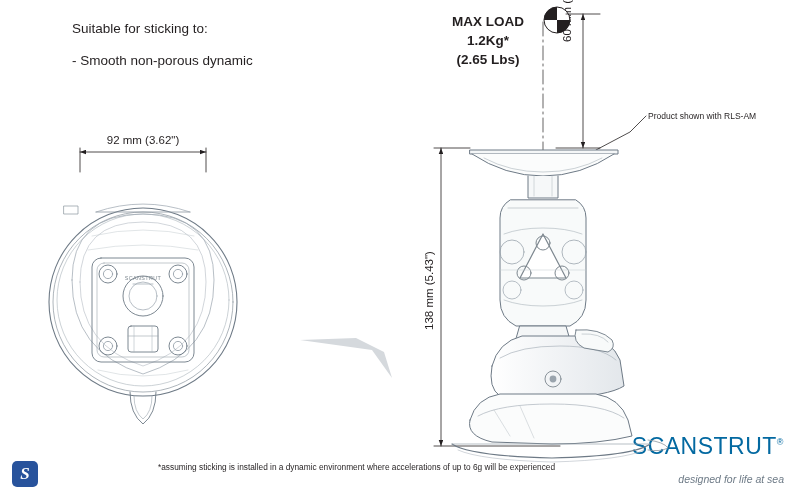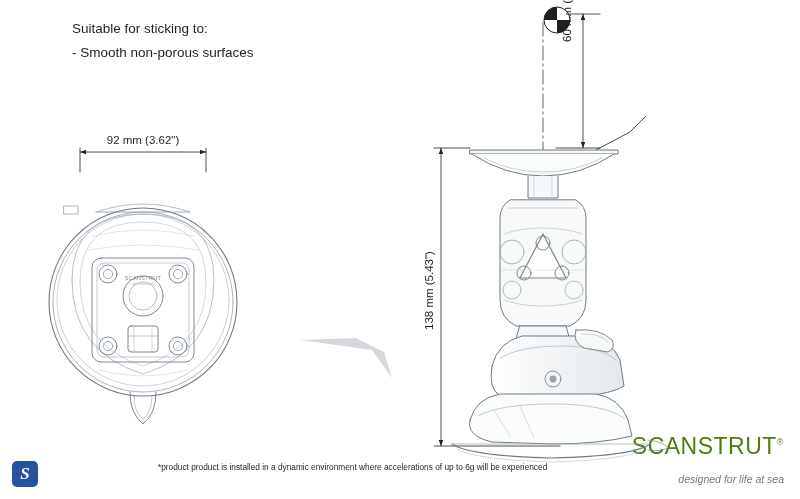--- a/index.html
+++ b/index.html
@@ -17,21 +17,21 @@
 
   
   .suitable {
     position: absolute;
     left: 72px; top: 18px;
     font-size: 13.5px;
     line-height: 21px;
     color: #231f20;
     white-space: nowrap;
   }
-  .suitable .hdr { margin-bottom: 3px; }
+  .suitable .hdr { margin-bottom: 11px; }
 
   .maxload {
     position: absolute;
     left: 418px; top: 12px;
     width: 140px;
     text-align: center;
     font-size: 13.5px;
     line-height: 19px;
     font-weight: bold;
     color: #231f20;
@@ -85,21 +85,21 @@
 
   
   .brand {
     position: absolute;
     right: 16px; bottom: 14px;
     text-align: right;
   }
   .brand .name {
     font-size: 23px;
     letter-spacing: 0.5px;
-    color: #4d7c0f;
+    color: #0369a1;
     font-family: "Liberation Sans", sans-serif;
     font-weight: normal;
   }
   .brand .name .reg { font-size: 9px; vertical-align: super; }
   .brand .tag {
     font-size: 10.5px;
     color: #6d7a86;
     font-style: italic;
     margin-top: 13px;
   }
@@ -121,32 +121,38 @@
   svg { display: block; }
   .svg-layer { position: absolute; inset: 0; pointer-events: none; }
 </style>
 </head>
 <body>
 
 <div class="stage">
 
   <div class="suitable">
     <div class="hdr">Suitable for sticking to:</div>
-    <div>- Smooth non-porous surfaces</div>
+    <div>- Smooth non-porous dynamic</div>
   </div>
 
+  <div class="maxload">
+    <div>MAX LOAD</div>
+    <div class="l2">1.2Kg*</div>
+    <div class="l3">(2.65 Lbs)</div>
+  </div>
 
   <div class="prodnote">
+    <div>Product shown with RLS-AM</div>
   </div>
 
   <div class="dim-h-label">92 mm (3.62")</div>
   <div class="dim-v-label-right">60 mm (2.36")</div>
   <div class="dim-v-label-left">138 mm (5.43")</div>
 
-  <div class="footnote">*product product is installed in a dynamic environment where accelerations of up to 6g will be experienced</div>
+  <div class="footnote">*assuming sticking is installed in a dynamic environment where accelerations of up to 6g will be experienced</div>
 
   <div class="logo-mark">S</div>
   <div class="brand">
     <div class="name"><span>SCANSTRUT</span><span class="reg">®</span></div>
     <div class="tag">designed for life at sea</div>
   </div>
 
   <svg class="svg-layer" width="800" height="499" viewBox="0 0 800 499">
     <defs>
       <marker id="ah" markerWidth="9" markerHeight="9" refX="8" refY="3" orient="auto">

